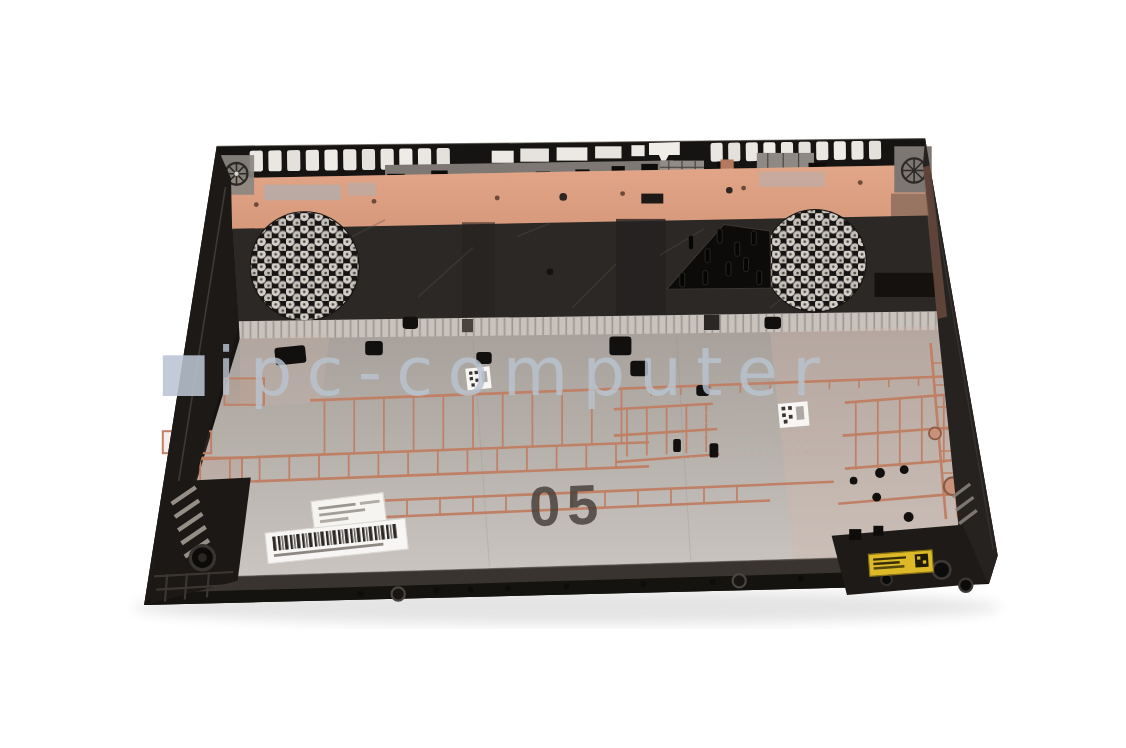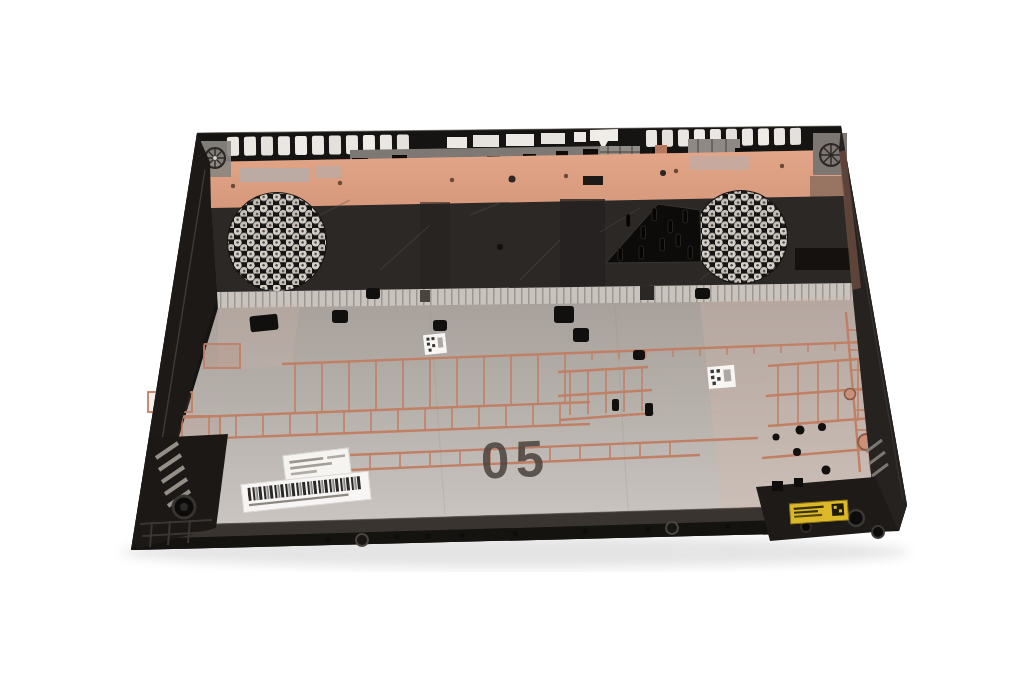--- a/index.html
+++ b/index.html
@@ -326,15 +326,19 @@
       <rect x="794" y="506" width="30" height="2.2" fill="#3a3006"></rect>
       <rect x="794" y="510" width="24" height="2.2" fill="#3a3006"></rect>
       <rect x="794" y="514" width="28" height="2.2" fill="#55480c"></rect>
       <rect x="832" y="505" width="12" height="12" fill="#1f1a04"></rect>
       <rect x="834" y="507" width="3" height="3" fill="#ddb92a"></rect>
           <rect x="839" y="511" width="3" height="3" fill="#ddb92a"></rect>
     </g>
   </g>
 </svg>
 
+  <div class="watermark">
+    <span class="wm-logo"></span>
+    <span class="wm-text">ipc-computer</span>
+  </div>
 
   <div class="mold-marking">05</div>
 </div>
 
 </body></html>

